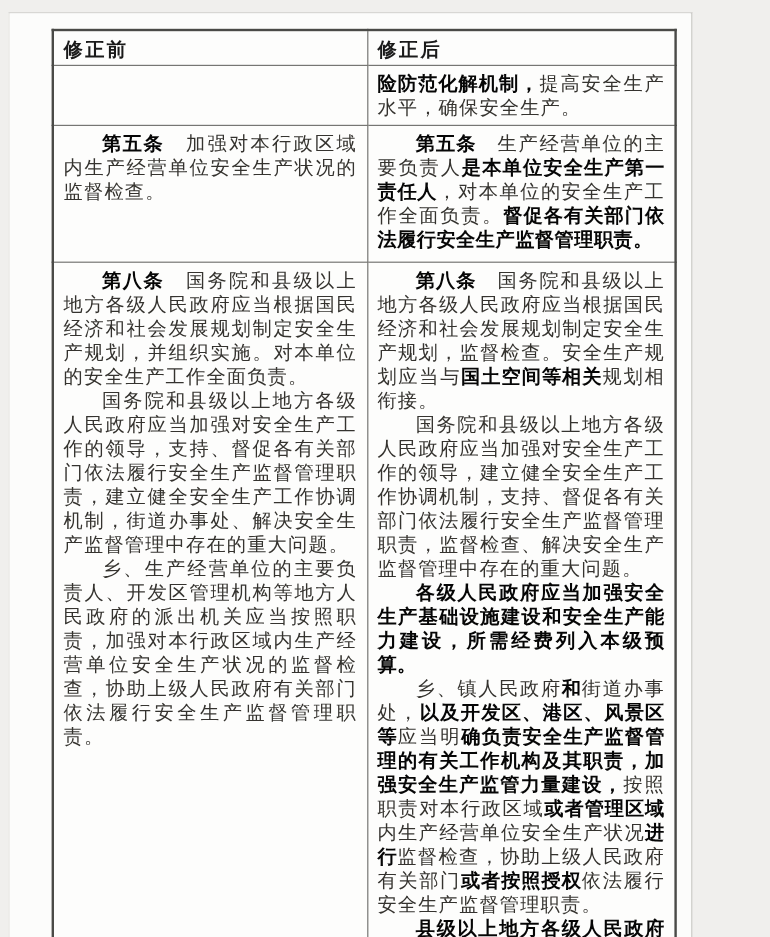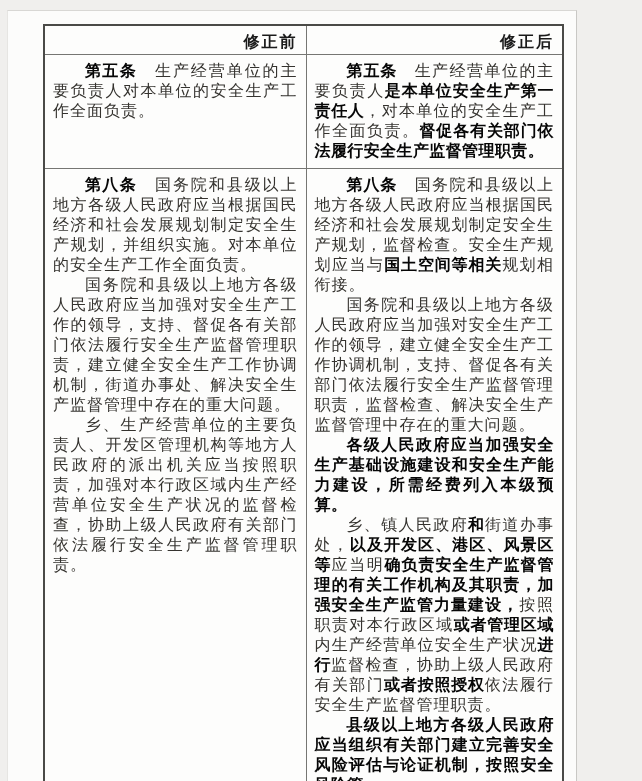--- a/index.html
+++ b/index.html
@@ -24,21 +24,21 @@
   }
   table.cmp th,table.cmp td{
     border:1px solid #767673;
     vertical-align:top;
     padding:6px 8px 0 8px;
     box-sizing:border-box;
     overflow:hidden;
   }
   table.cmp{border:2px solid #4a4a47;}
   th.hdr{
-    height:29px;padding:0;text-align:right;vertical-align:middle;
+    height:29px;padding:0;text-align:left;vertical-align:middle;
     font-family:"Liberation Sans","DejaVu Sans",sans-serif;
     font-weight:bold;font-size:16px;color:#1a1a1a;letter-spacing:2px;
   }
   col.before-col{width:262px;}
   col.after-col{width:257px;}
   p.para{
     margin:0;padding:0;
     font-size:16px;line-height:20px;
     text-align:justify;text-justify:inter-character;
     color:#333330;
@@ -63,23 +63,29 @@
     <col class="before-col">
     <col class="after-col">
   </colgroup>
   <thead>
     <tr>
       <th class="hdr">修正前</th>
       <th class="hdr">修正后</th>
     </tr>
   </thead>
   <tbody id="rows">
+      <tr style="height: 50px;">
+        <td></td>
+        <td>
+          <p class="para"><span class="chg">险防范化解机制，</span><span class="orig">提高安全生产水平，确保安全生产。</span></p>
+        </td>
+      </tr>
       <tr style="height: 114px;">
         <td>
-          <p class="para indent"><span class="chg">第五条</span><span class="orig">　生产经营单位的主要负责人对本单位的安全生产工作全面负责。</span></p>
+          <p class="para indent"><span class="chg">第五条</span><span class="orig">　加强对本行政区域内生产经营单位安全生产状况的监督检查。</span></p>
         </td>
         <td>
           <p class="para indent"><span class="chg">第五条</span><span class="orig">　生产经营单位的主要负责人</span><span class="chg">是本单位安全生产第一责任人</span><span class="orig">，对本单位的安全生产工作全面负责。</span><span class="chg">督促各有关部门依法履行安全生产监督管理职责。</span></p>
         </td>
       </tr>
       <tr style="height: 555px;">
         <td>
           <p class="para indent"><span class="chg">第八条</span><span class="orig">　国务院和县级以上地方各级人民政府应当根据国民经济和社会发展规划制定安全生产规划，并组织实施。对本单位的安全生产工作全面负责。</span></p>
           <p class="para indent"><span class="orig">国务院和县级以上地方各级人民政府应当加强对安全生产工作的领导，支持、督促各有关部门依法履行安全生产监督管理职责，建立健全安全生产工作协调机制，街道办事处、解决安全生产监督管理中存在的重大问题。</span></p>
           <p class="para indent"><span class="orig">乡、生产经营单位的主要负责人、开发区管理机构等地方人民政府的派出机关应当按照职责，加强对本行政区域内生产经营单位安全生产状况的监督检查，协助上级人民政府有关部门依法履行安全生产监督管理职责。</span></p>

